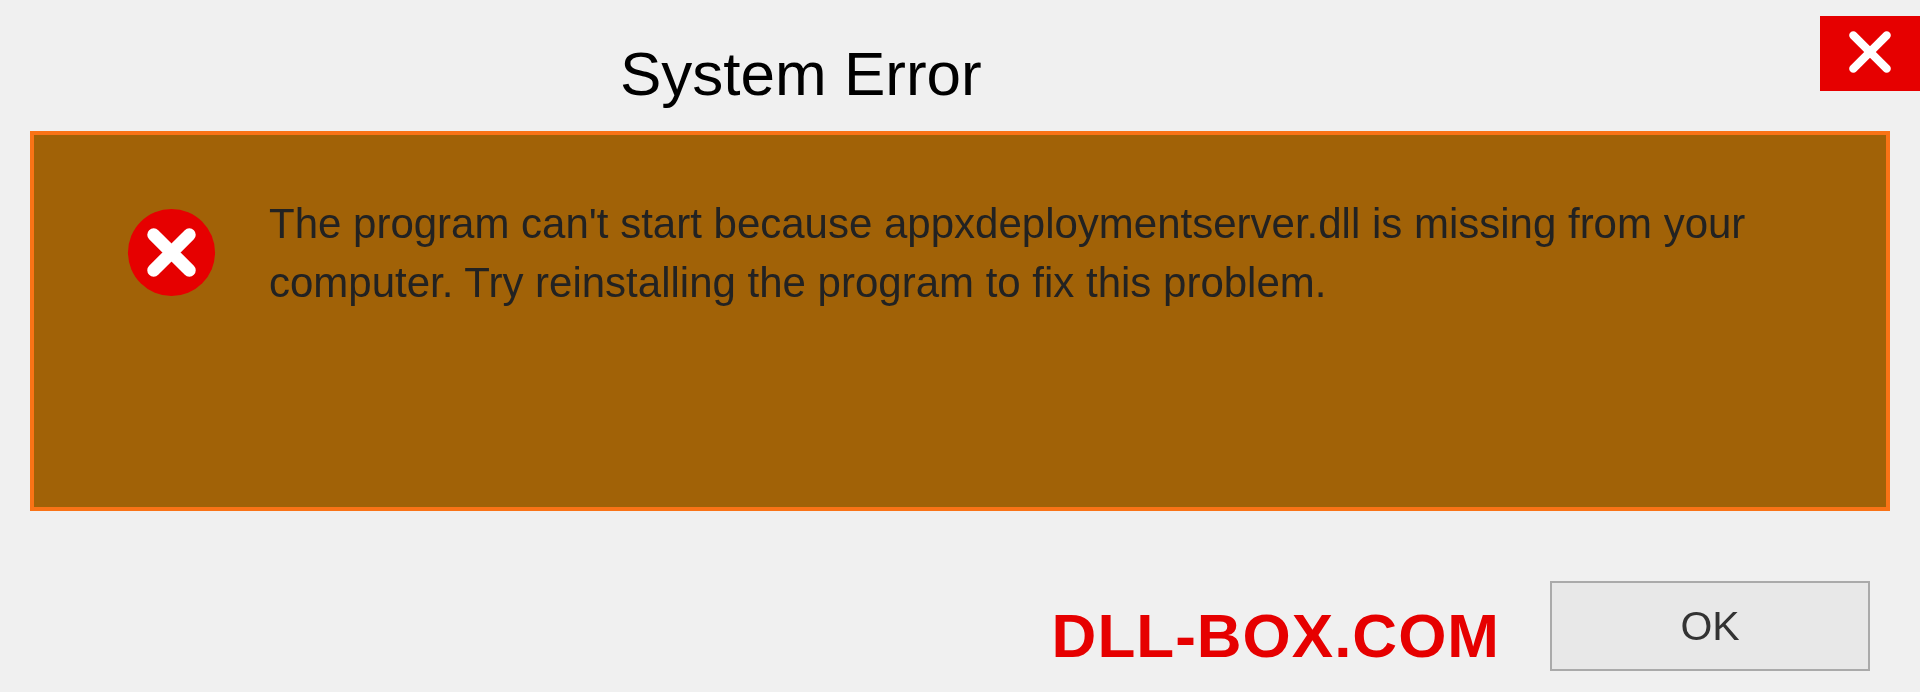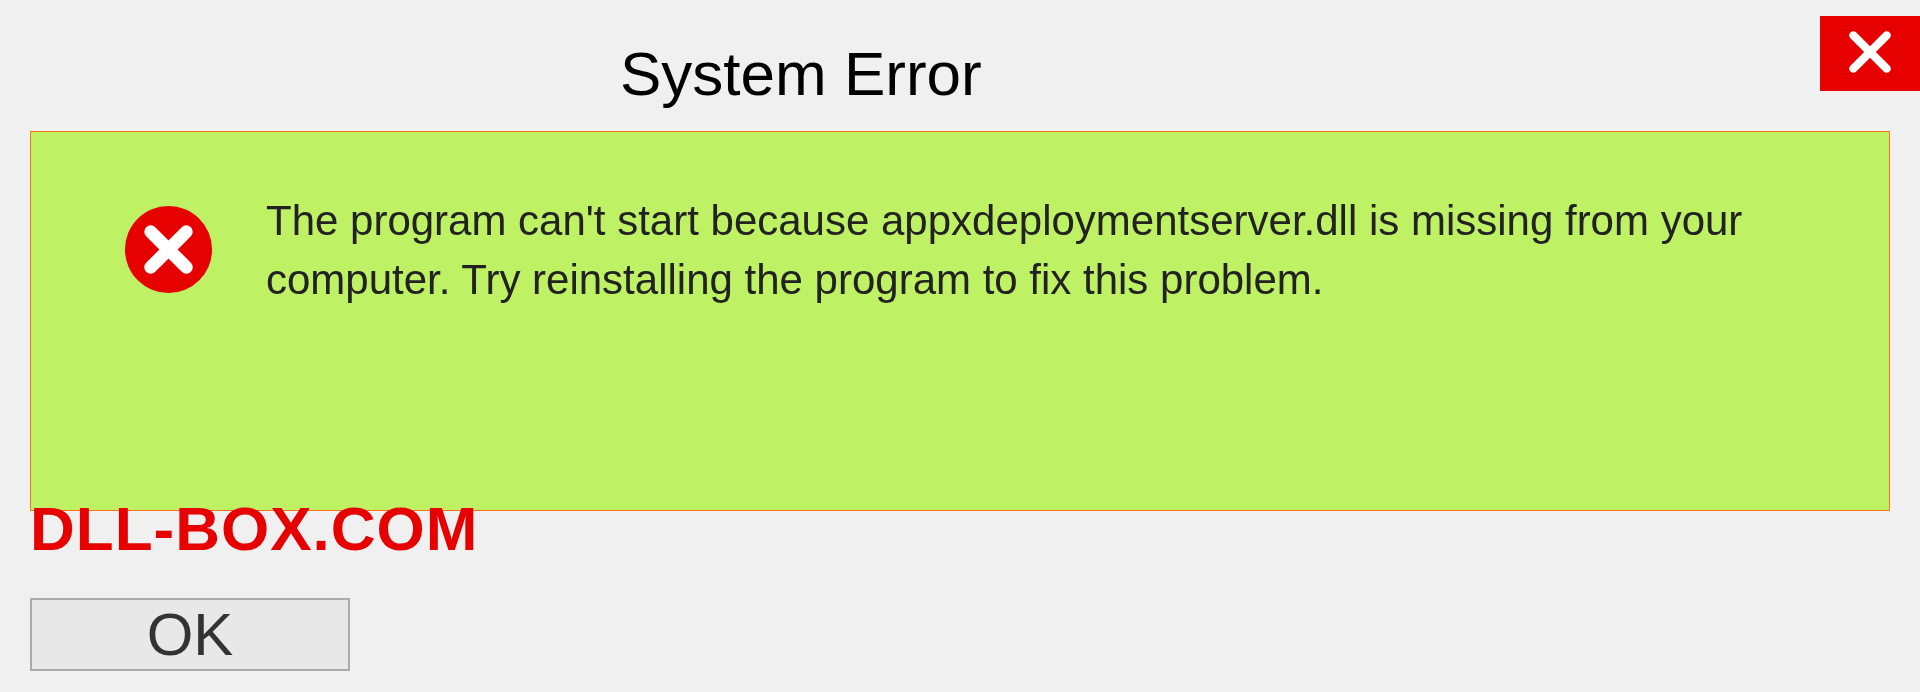--- a/index.html
+++ b/index.html
@@ -44,22 +44,22 @@
       align-items: center;
       justify-content: center;
       cursor: pointer;
     }
     .close-btn svg {
       width: 50px;
       height: 50px;
     }
     .content-panel {
       margin: 0 30px 0 30px;
-      background: #bef264;
-      border: 1px solid #f97316;
+      background: #a16207;
+      border: 4px solid #f97316;
       height: 380px;
       display: flex;
       align-items: flex-start;
       padding: 60px 50px 50px 90px;
     }
     .error-icon {
       flex-shrink: 0;
       margin-right: 50px;
       margin-top: 10px;
     }
@@ -71,42 +71,41 @@
       font-size: 42px;
       line-height: 1.4;
       color: #222;
       font-weight: 400;
       padding-right: 40px;
     }
     .footer {
       margin: 30px 30px 0 30px;
       height: 130px;
       display: flex;
-      align-items: flex-start;
+      align-items: flex-end;
       justify-content: flex-end;
-      gap: 34px;
+      gap: 50px;
       padding-right: 20px;
-      flex-direction: column;
     }
     .watermark {
       font-size: 62px;
       font-weight: 800;
       color: #e60000;
       letter-spacing: 1px;
       font-family: Arial, sans-serif;
     }
     .ok-btn {
       width: 320px;
       height: 90px;
       background: #e8e8e8;
       border: 2px solid #aaa;
       display: flex;
       align-items: center;
       justify-content: center;
-      font-size: 60px;
+      font-size: 41px;
       color: #333;
       cursor: pointer;
       font-family: 'Segoe UI', Tahoma, Arial, sans-serif;
     }
   </style>
 </head>
 <body>
 
 <div class="dialog">
 

